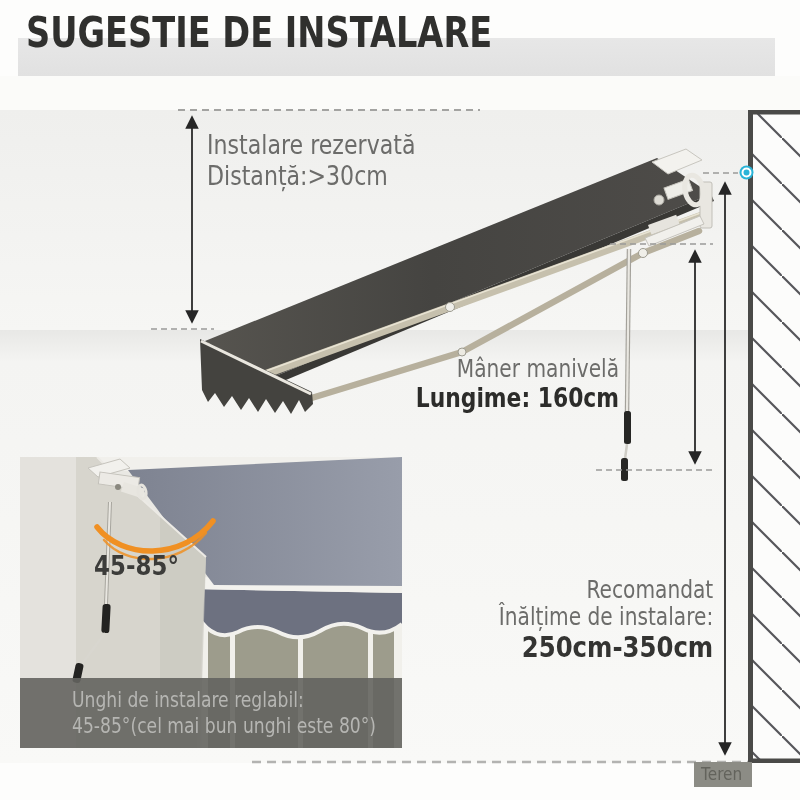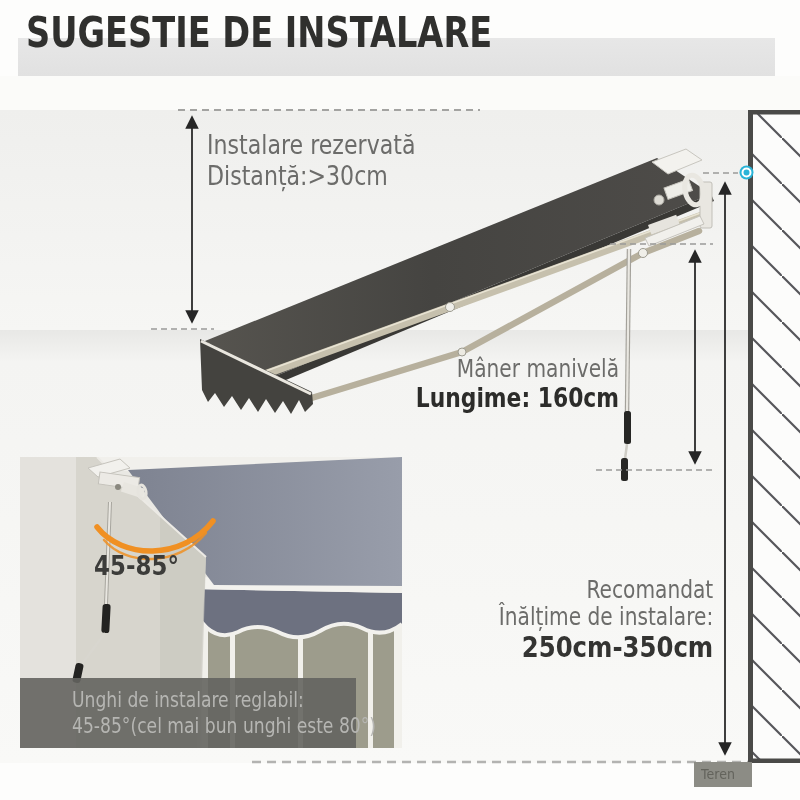--- a/index.html
+++ b/index.html
@@ -32,27 +32,27 @@
   #note-crank{right:181px;top:355px;text-align:right;transform:scaleX(.84);
               transform-origin:100% 0;}
   #note-crank .l1{font-size:24px;line-height:28px;color:#6c6c6a;}
   #note-crank .l2{font-size:26px;line-height:30px;color:#2c2c2a;font-weight:bold;}
   #note-height{right:87px;top:577px;text-align:right;transform:scaleX(.84);
                transform-origin:100% 0;}
   #note-height .l1,#note-height .l2{font-size:24px;line-height:27px;color:#6c6c6a;}
   #note-height .l3{font-size:29px;line-height:32px;color:#343432;font-weight:bold;}
   
   #ground-label{left:694px;top:762px;width:58px;height:25px;background:#8c8c85;
-                color:#63635c;font-size:14px;line-height:25px;padding-left:7px;
+                color:#63635c;font-size:17px;line-height:25px;padding-left:7px;
                 box-sizing:border-box;transform-origin:0 0;white-space:nowrap;}
   #ground-label span{display:inline-block;transform:scaleX(.9);transform-origin:0 50%;}
   
   #inset-angle{left:94px;top:550px;font-size:27px;font-weight:600;color:#3c3c3a;
                transform:scaleX(.85);transform-origin:0 0;white-space:nowrap;}
-  #inset-caption{left:20px;top:678px;width:336px;height:70px;
+  #inset-caption{left:20px;top:678px;width:382px;height:70px;
                  background:rgba(100,100,95,.9);box-sizing:border-box;
                  padding:9px 0 0 52px;}
   #inset-caption .cap{font-size:22px;line-height:26px;color:#b6b6b3;white-space:nowrap;
                       transform:scaleX(.78);transform-origin:0 0;}
 </style>
 </head>
 <body>
 
 <div class="abs bg" id="band-top"></div>
 <div class="abs bg" id="title-band"></div>

